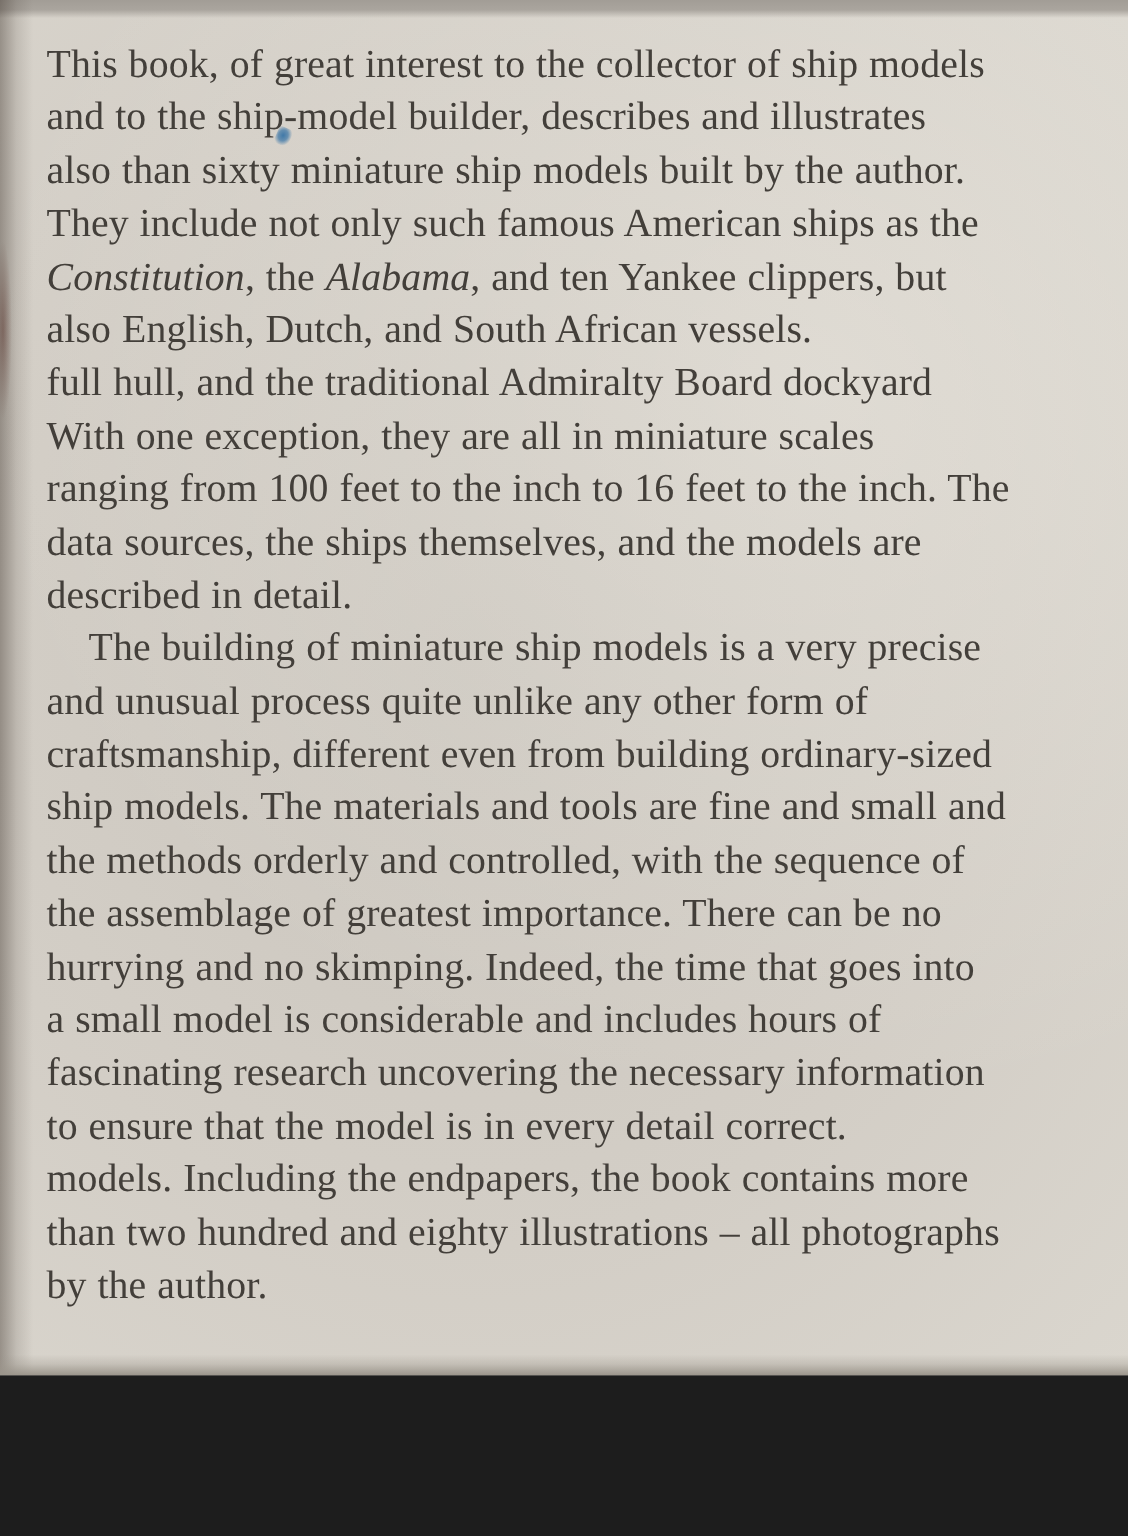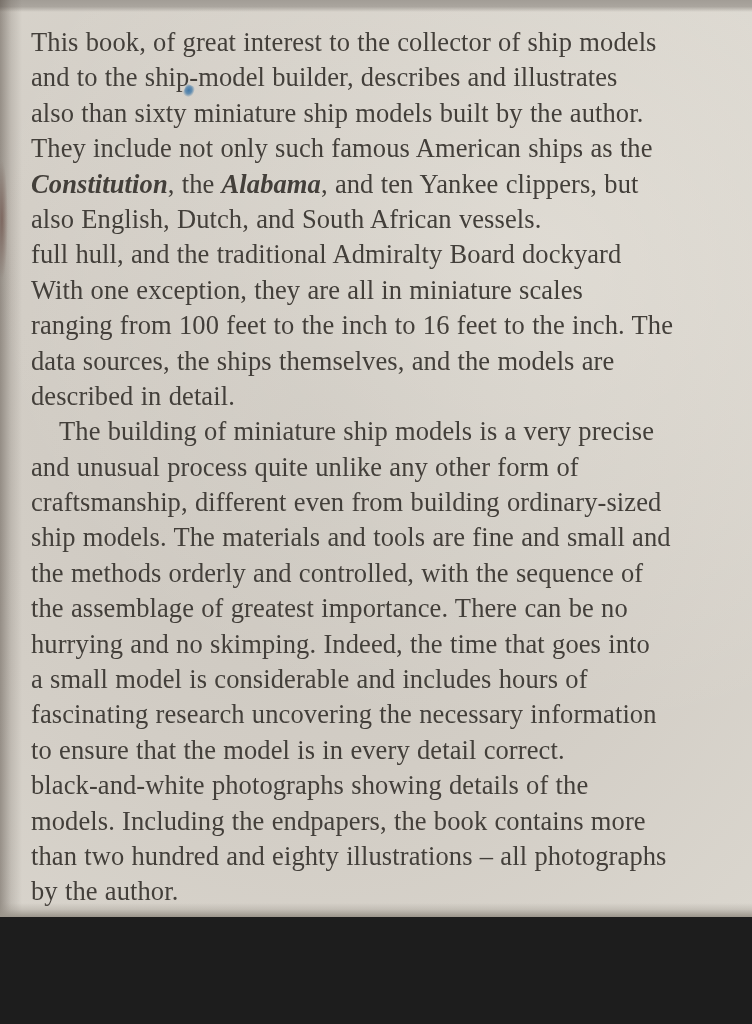--- a/index.html
+++ b/index.html
@@ -53,21 +53,21 @@
     letter-spacing: 0.1px;
     word-spacing: 0.5px;
   }
   .para { margin: 0; }
   .line {
     white-space: pre;
     height: 35.4px;
     overflow: visible;
   }
   .line.indent { padding-left: 28px; }
-  .ital { font-style: italic; font-weight: bold; }
+  .ital { font-style: italic; }
   .ink-mark {
     position: absolute;
     left: 184px; top: 85px;
     width: 10px; height: 12px;
     background: radial-gradient(ellipse at 45% 45%, var(--ink-mark, #4179a8) 0%, rgba(65,121,168,0.75) 40%, rgba(65,121,168,0) 75%);
     transform: rotate(24deg);
   }
   .stray-mark {
     position: absolute;
     left: 99px; top: 1004px;
@@ -106,21 +106,20 @@
         <div class="line"><span>craftsmanship, different even from building ordinary-sized</span></div>
         <div class="line"><span>ship models. The materials and tools are fine and small and</span></div>
         <div class="line"><span>the methods orderly and controlled, with the sequence of</span></div>
         <div class="line"><span>the assemblage of greatest importance. There can be no</span></div>
         <div class="line"><span>hurrying and no skimping. Indeed, the time that goes into</span></div>
         <div class="line"><span>a small model is considerable and includes hours of</span></div>
         <div class="line"><span>fascinating research uncovering the necessary information</span></div>
         <div class="line"><span>to ensure that the model is in every detail correct.</span></div>
       </div>
       <div class="para">
-        <div class="line"><span>black-and-white photographs showing details of the</span></div>
         <div class="line"><span>models. Including the endpapers, the book contains more</span></div>
         <div class="line"><span>than two hundred and eighty illustrations – all photographs</span></div>
         <div class="line"><span>by the author.</span></div>
       </div>
     </div>
   <div class="ink-mark"></div>
   <div class="stray-mark"></div>
   <div class="bottom-band"></div>
 </div>
 

